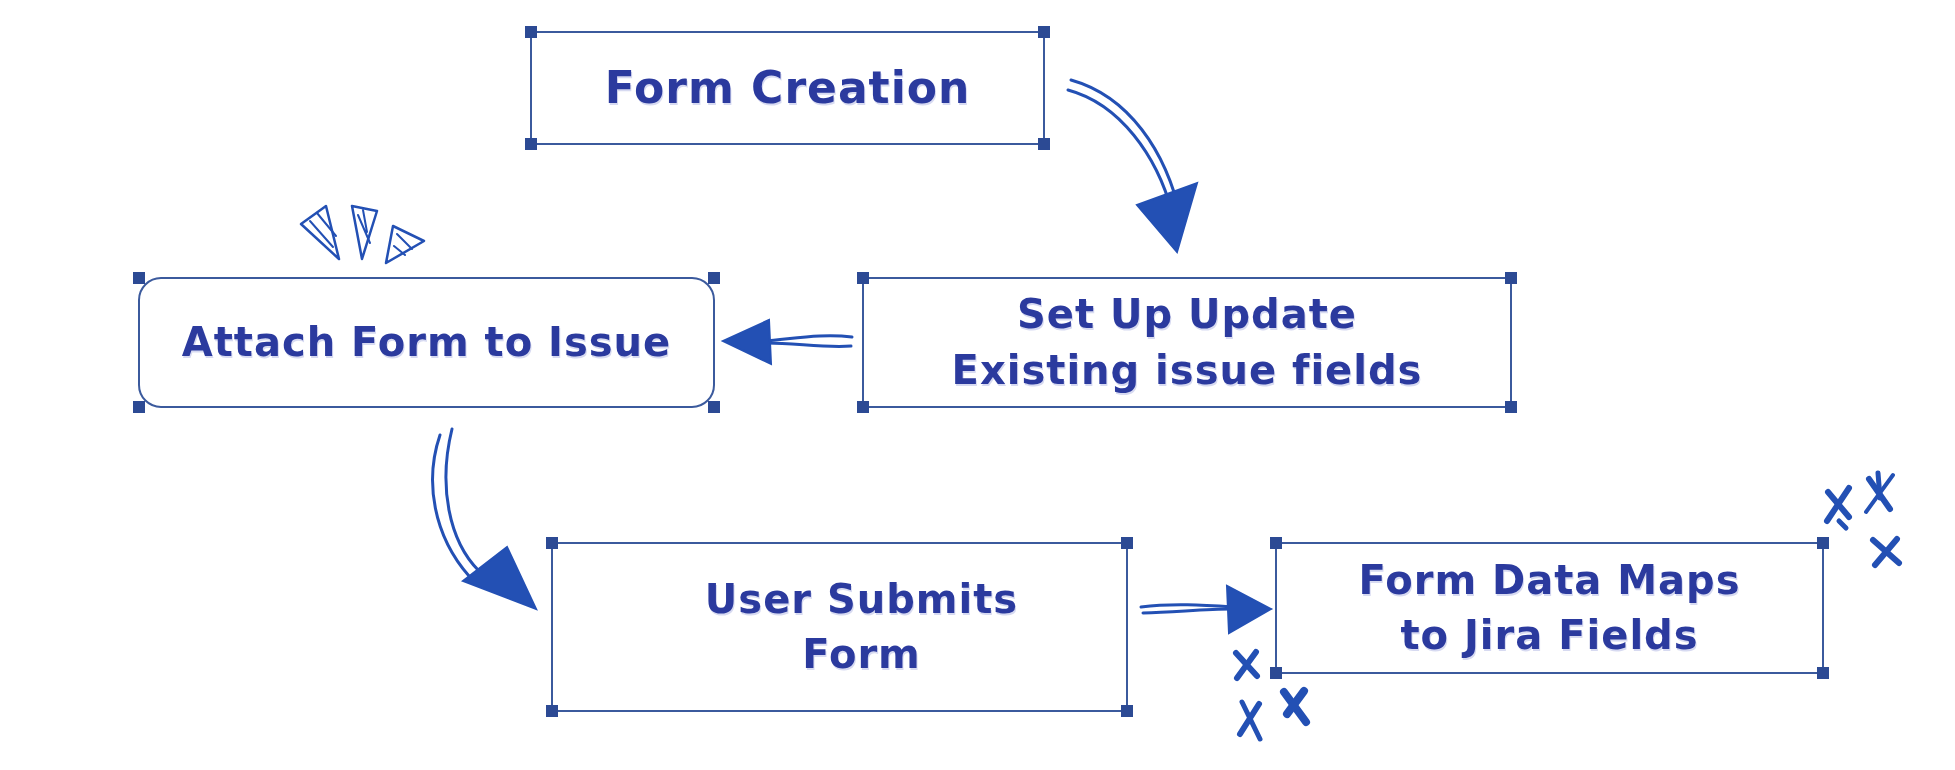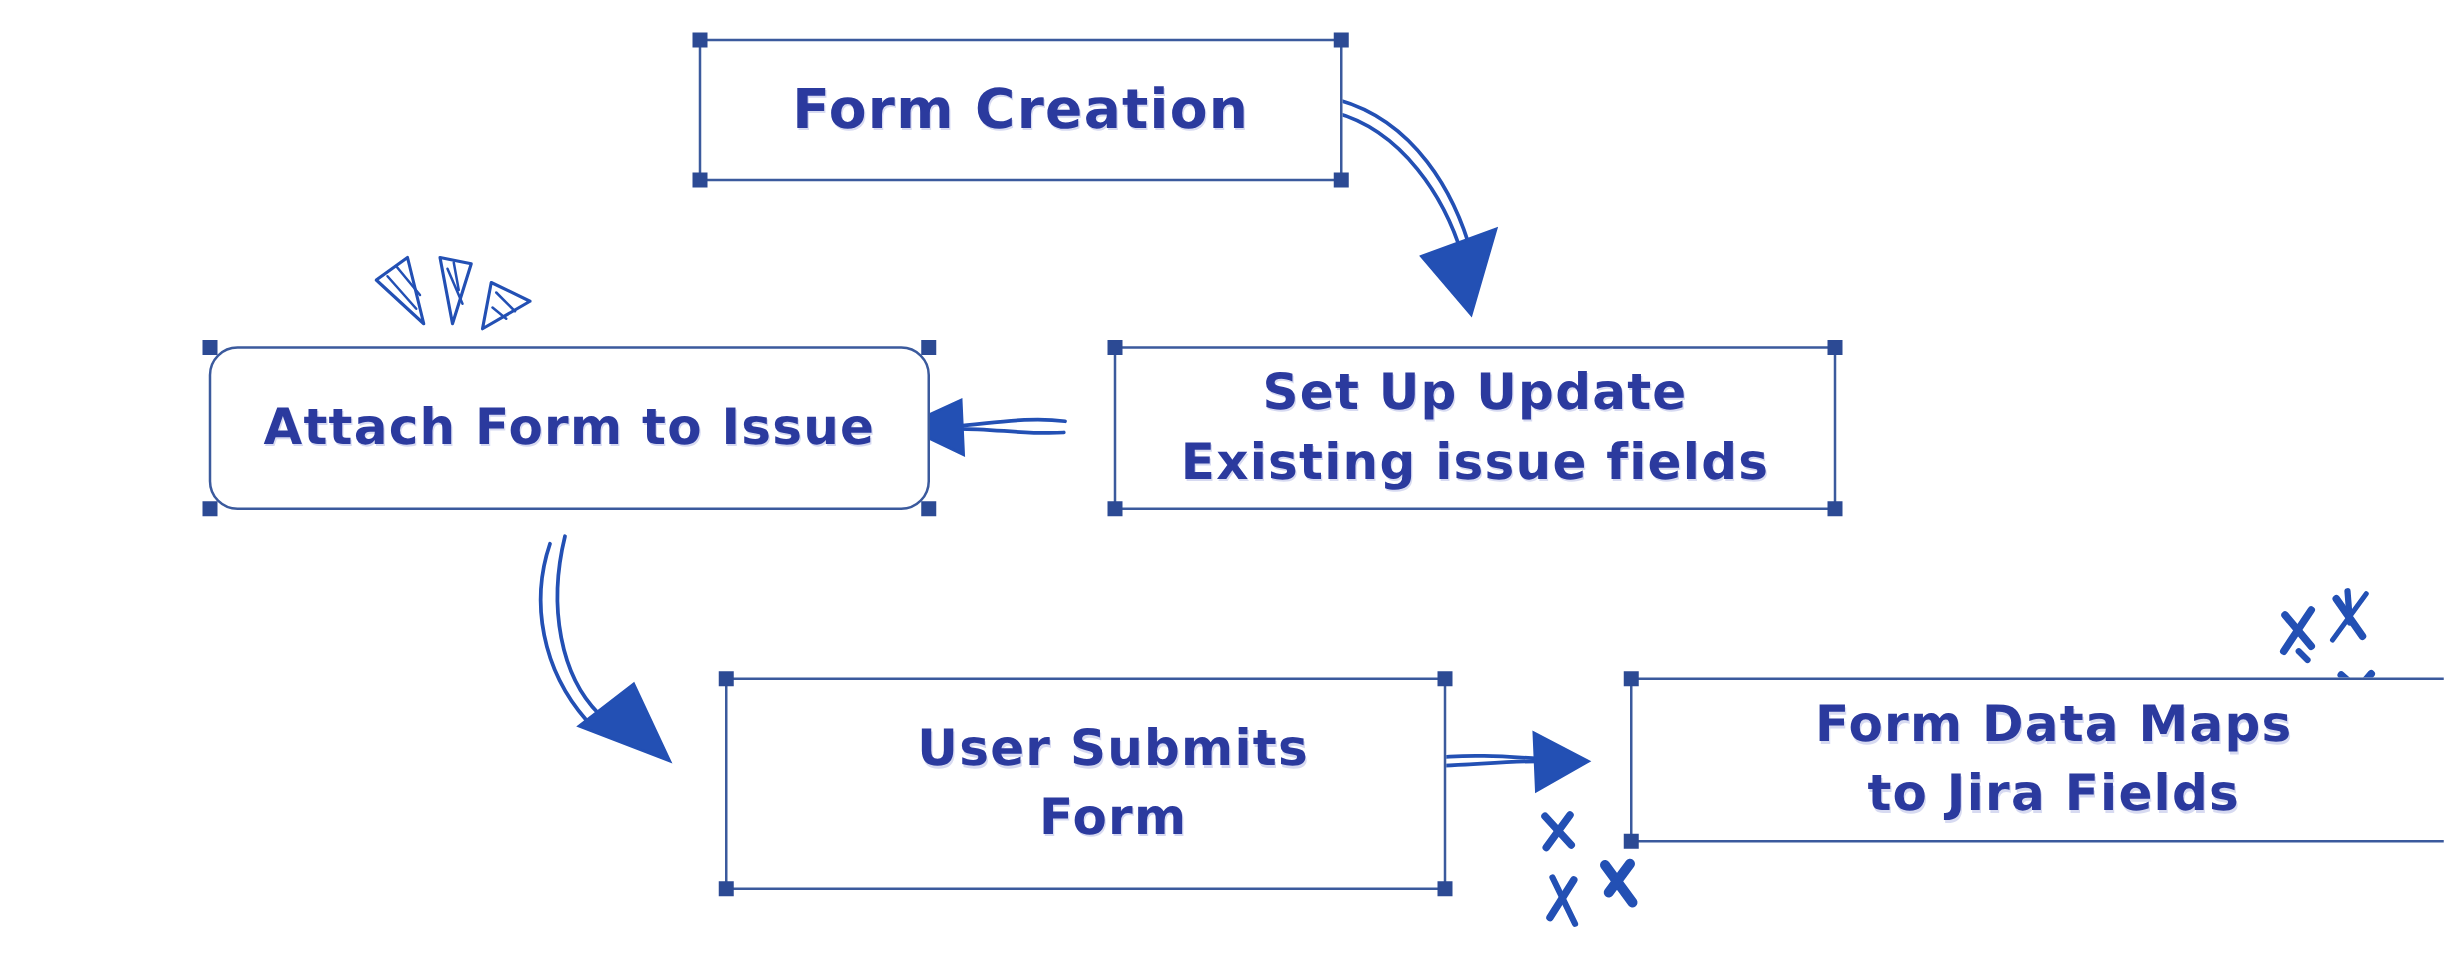--- a/index.html
+++ b/index.html
@@ -17,21 +17,20 @@
     width: 1955px; height: 770px;
   }
   .node {
     position: absolute;
     background: #ffffff;
     border: 2px solid var(--box-border, #3b5a9d);
     display: flex;
     align-items: center;
     justify-content: center;
     box-sizing: border-box;
-    margin-left: 29px;
   }
   .node .label {
     color: var(--text, #2b3a9e);
     font-weight: 700;
     letter-spacing: 1px;
     text-align: center;
     white-space: pre-line;
     line-height: 1.38;
     text-shadow: 1px 2px 0 rgba(140,150,215,0.35);
   }
@@ -117,39 +116,39 @@
   </div>
 
   <div class="node" style="left:138px; top:277px; width:577px; height:131px;border-radius:23px;">
     <span class="handle tl"></span>
     <span class="handle tr"></span>
     <span class="handle bl"></span>
     <span class="handle br"></span>
     <span class="label fs-body">Attach Form to Issue</span>
   </div>
 
-  <div class="node" style="left:862px; top:277px; width:578px; height:131px;">
+  <div class="node" style="left:862px; top:277px; width:650px; height:131px;">
     <span class="handle tl"></span>
     <span class="handle tr"></span>
     <span class="handle bl"></span>
     <span class="handle br"></span>
     <span class="label fs-body">Set Up Update
 Existing issue fields</span>
   </div>
 
   <div class="node" style="left:551px; top:542px; width:577px; height:170px;padding-left:44px;">
     <span class="handle tl"></span>
     <span class="handle tr"></span>
     <span class="handle bl"></span>
     <span class="handle br"></span>
     <span class="label fs-body">User Submits
 Form</span>
   </div>
 
-  <div class="node" style="left:1275px; top:542px; width:678px; height:132px;">
+  <div class="node" style="left:1275px; top:542px; width:549px; height:132px;">
     <span class="handle tl"></span>
     <span class="handle tr"></span>
     <span class="handle bl"></span>
     <span class="handle br"></span>
     <span class="label fs-body">Form Data Maps
 to Jira Fields</span>
   </div>
 
 </div>
 

